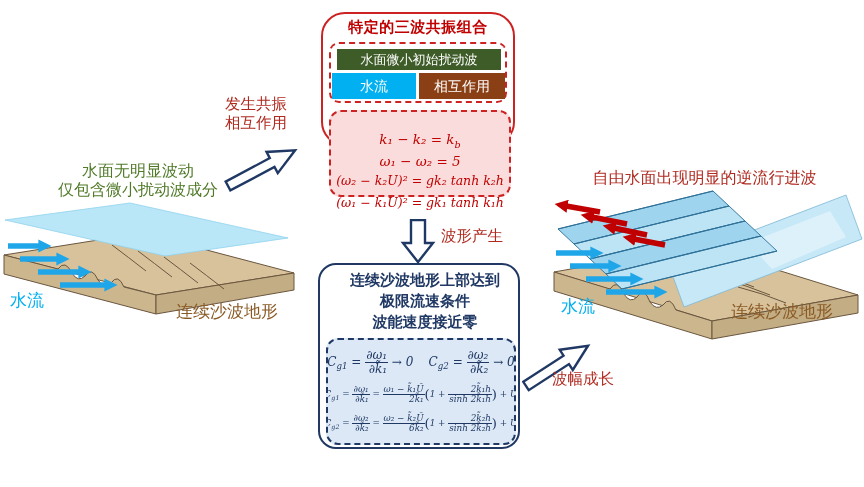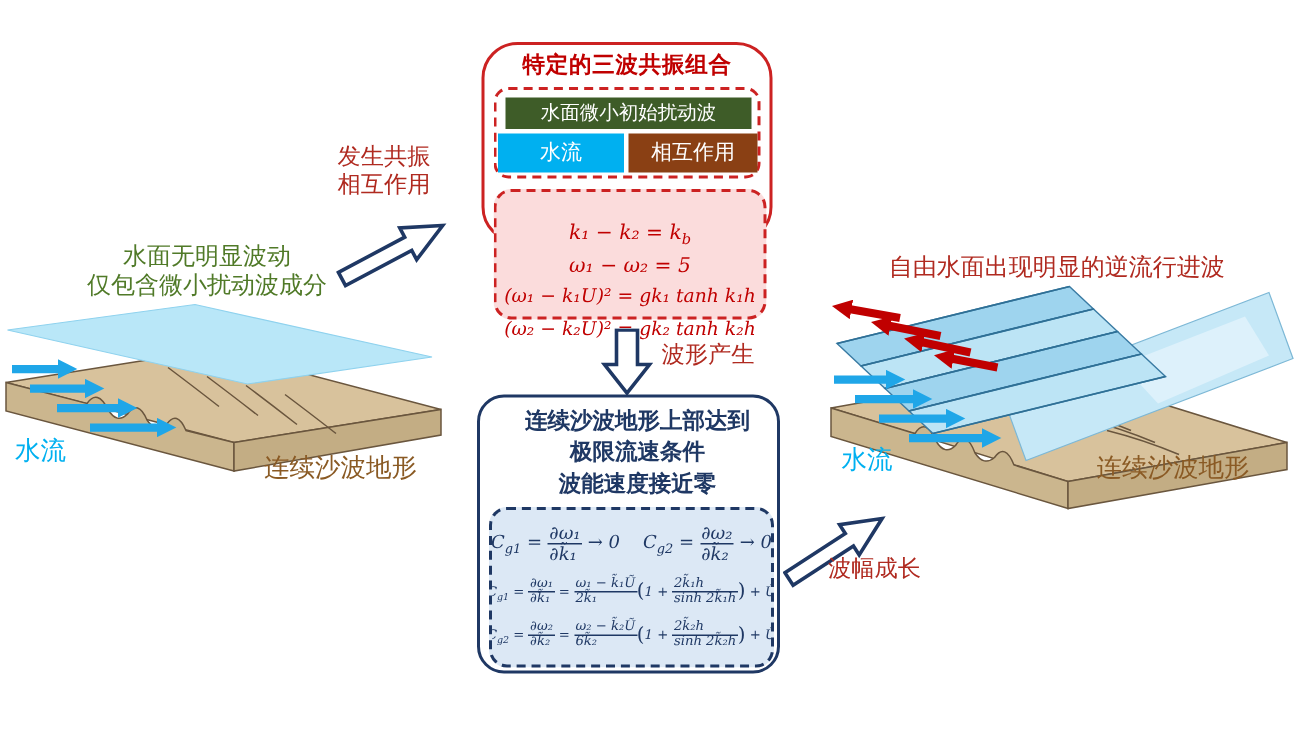--- a/index.html
+++ b/index.html
@@ -12,21 +12,21 @@
     --bluearrow:#1fa6e8; --redarrow:#c00000;
   }
   html,body{margin:0;padding:0;background:#fff;}
   .stage{position:relative;width:864px;height:487px;background:#fff;overflow:hidden;
          font-family:"DejaVu Sans",sans-serif;}
   .abs{position:absolute;}
   .lbl{position:absolute;white-space:nowrap;}
   .center{text-align:center;}
 
   
-  .topbox{position:absolute;left:321px;top:28px;width:194px;height:134px;
+  .topbox{position:absolute;left:321px;top:12px;width:194px;height:134px;
           border:2px solid var(--red);border-radius:24px;background:#fff;box-sizing:border-box;}
   .topbox .title{position:absolute;top:4px;left:0;right:0;text-align:center;
                  color:var(--eqred);font-weight:bold;font-size:15px;letter-spacing:.5px;}
   .combobox{position:absolute;left:6px;top:28px;width:178px;height:61px;box-sizing:border-box;
             border:2px dashed var(--red);border-radius:10px;}
   .bar{position:absolute;color:#fff;font-size:13px;text-align:center;overflow:hidden;}
   .bar.green{left:6px;top:5px;width:164px;height:21px;line-height:21px;background:var(--greenbox);}
   .bar.cyan{left:1px;top:29px;width:84px;height:26px;line-height:26px;background:var(--cyan);font-size:14px;}
   .bar.brown{left:88px;top:29px;width:86px;height:26px;line-height:26px;background:var(--brownbox);font-size:14px;}
   .pinkbox{position:absolute;left:6px;top:96px;width:182px;height:87px;box-sizing:border-box;
@@ -41,21 +41,21 @@
   .botbox{position:absolute;left:318px;top:263px;width:202px;height:186px;box-sizing:border-box;
           border:2px solid var(--navy);border-radius:18px;background:#fff;}
   .botbox .t{position:absolute;left:0;right:0;text-align:center;color:var(--navy);
              font-weight:bold;font-size:15px;line-height:21px;white-space:nowrap;margin-left:12px;}
   .eqbox{position:absolute;left:6px;top:73px;width:190px;height:107px;box-sizing:border-box;
          border:2px dashed var(--navy);border-radius:12px;background:var(--bluebg);
          color:var(--navy);display:flex;flex-direction:column;justify-content:space-evenly;
          align-items:center;overflow:hidden;}
   .eqC{font-size:12px;white-space:nowrap;}
   .eqD{font-size:8.8px;white-space:nowrap;}
-  .fr{display:inline-block;vertical-align:middle;text-align:left;line-height:1.05;}
+  .fr{display:inline-block;vertical-align:middle;text-align:right;line-height:1.05;}
   .fr .nu{display:block;padding:0 1px;}
   .fr .de{display:block;border-top:1px solid currentColor;padding:0 1px;}
   .pa{font-size:1.5em;font-style:normal;vertical-align:middle;}
 
   
   .redlbl{color:var(--darkred);font-size:15.5px;}
   .greenlbl{color:var(--textgreen);font-size:16px;}
   .cyanlbl{color:var(--cyan);font-size:17px;}
   .brownlbl{color:var(--textbrown);font-size:17px;}
 
@@ -122,22 +122,22 @@
   <div class="topbox">
     <div class="title">特定的三波共振组合</div>
     <div class="combobox">
       <div class="bar green">水面微小初始扰动波</div>
       <div class="bar cyan">水流</div>
       <div class="bar brown">相互作用</div>
     </div>
     <div class="pinkbox math">
       <div class="eqA">k₁ − k₂ = k<sub>b</sub></div>
       <div class="eqA">ω₁ − ω₂ = 5</div>
+      <div class="eqB">(ω₂ − k₂U)² = gk₂ tanh k₂h</div>
       <div class="eqB">(ω₁ − k₁U)² = gk₁ tanh k₁h</div>
-      <div class="eqB">(ω₂ − k₂U)² = gk₂ tanh k₂h</div>
     </div>
   </div>
 
   <svg class="abs" style="left:398px;top:219px;" width="40" height="45" viewBox="0 0 40 45">
     <polygon class="hollow" points="13,1 27,1 27,24 35,24 20,43 5,24 13,24"></polygon>
   </svg>
   <div class="lbl redlbl" style="left:441px;top:226px;">波形产生</div>
 
   <div class="botbox">
     <div class="t" style="top:5px;">连续沙波地形上部达到</div>

